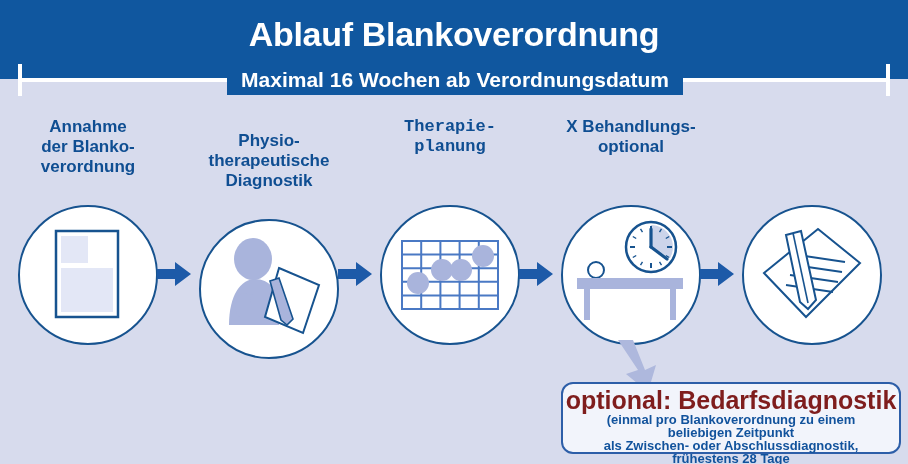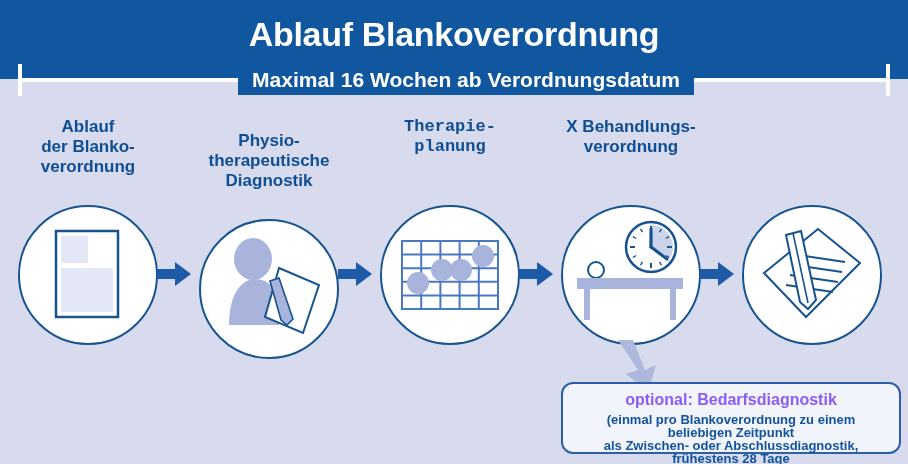--- a/index.html
+++ b/index.html
@@ -35,21 +35,21 @@
   }
   .bracket-line{
     position:absolute;left:0;top:14px;width:872px;height:4px;background:#ffffff;
   }
   .bracket-cap{
     position:absolute;top:0;width:4px;height:32px;background:#ffffff;
   }
   .bracket-cap.left{left:0;}
   .bracket-cap.right{right:0;}
   .bracket-label{
-    position:absolute;left:12px;top:0;width:872px;height:32px;
+    position:absolute;left:1px;top:0;width:872px;height:32px;
     display:flex;align-items:center;justify-content:center;
   }
   .bracket-label span{
     background:#10579f;
     padding:0 14px;
     color:#ffffff;
     font-size:21px;
     font-weight:700;
     line-height:30px;
     white-space:nowrap;
@@ -95,22 +95,22 @@
   .callout{
     position:absolute;left:561px;top:382px;width:340px;height:72px;
     border:2px solid #2d5ea8;
     border-radius:12px;
     background:#f2f4fb;
     box-sizing:border-box;
     padding-top:4px;
   }
   .callout-title{
     text-align:center;
-    color:#8b5cf6;
-    font-size:16px;
+    color:#7f1d1d;
+    font-size:25px;
     font-weight:700;
     line-height:24px;
     white-space:nowrap;
   }
   .callout-note{
     text-align:center;
     color:#11529c;
     font-size:13px;
     font-weight:700;
     line-height:13px;
@@ -131,21 +131,21 @@
       <div class="bracket-cap right"></div>
       <div class="bracket-label">
         <span>Maximal 16 Wochen ab Verordnungsdatum</span>
       </div>
     </div>
   </div>
 
   <div class="steps">
 
     <div class="step" style="left:0px;">
-      <div class="step-label">Ablauf
+      <div class="step-label">Annahme
 der Blanko-
 verordnung</div>
       <div class="circle">
         <svg width="135" height="135" viewBox="0 0 135 135">
           <rect x="36" y="24" width="62" height="86" fill="#ffffff" stroke="#17538f" stroke-width="2.5"></rect>
           <rect x="41" y="29" width="27" height="27" fill="#e3e7f6"></rect>
           <rect x="41" y="61" width="52" height="44" fill="#e3e7f6"></rect>
         </svg>
       </div>
     </div>
@@ -189,21 +189,21 @@
           <circle cx="36" cy="76" r="11" fill="#a9b4dc"></circle>
           <circle cx="60" cy="63" r="11" fill="#a9b4dc"></circle>
           <circle cx="79" cy="63" r="11" fill="#a9b4dc"></circle>
           <circle cx="101" cy="49" r="11" fill="#a9b4dc"></circle>
         </svg>
       </div>
     </div>
 
     <div class="step" style="left:543px;">
       <div class="step-label">X Behandlungs-
-verordnung</div>
+optional</div>
       <div class="circle">
         <svg width="135" height="135" viewBox="0 0 135 135">
 
           <g>
             <circle cx="88" cy="40" r="25" fill="#ffffff" stroke="#17538f" stroke-width="2.5"></circle>
             <path d="M88 40 L88 18 A22 22 0 0 1 107 51 Z" fill="#ccd4ea"></path>
             <g stroke="#17538f" stroke-width="2">
               <line x1="88" y1="19" x2="88" y2="24"></line>
               <line x1="88" y1="56" x2="88" y2="61"></line>
               <line x1="67" y1="40" x2="72" y2="40"></line>

